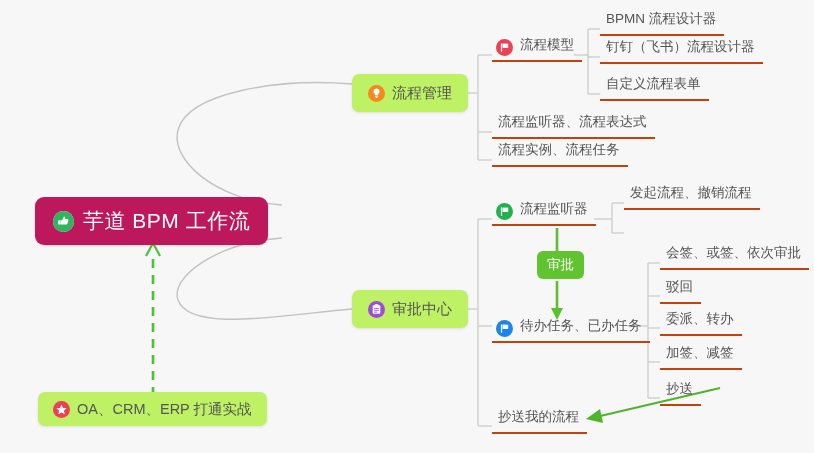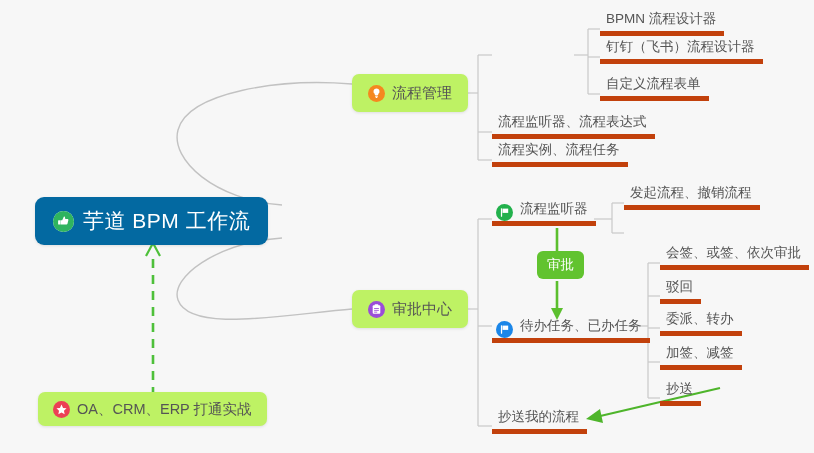--- a/index.html
+++ b/index.html
@@ -28,21 +28,21 @@
   .node {
     position: absolute;
     box-sizing: border-box;
     display: flex;
     align-items: center;
     white-space: nowrap;
   }
 
   
   .root {
-    background: #0369a1;
+    background: #be185d;
     border-radius: 9px;
     padding: 0 18px;
     height: 48px;
     box-shadow: 0 1px 3px rgba(0,0,0,0.10);
   }
   .root .label {
     color: #ffffff;
     font-size: 21px;
     letter-spacing: 0.5px;
   }
@@ -62,24 +62,23 @@
   .card-lg {
     height: 38px;
     padding: 0 16px;
   }
   .card-lg .label {
     font-size: 15px;
   }
 
   
   .plain {
-    border-bottom: 5px solid #c2410c;
+    border-bottom: 2px solid #c2410c;
     height: 28px;
     padding: 0 8px 0 6px;
-    align-items: flex-end;
   }
   .plain .label {
     color: #555555;
     font-size: 13.5px;
     line-height: 16px;
     padding-bottom: 4px;
   }
   .plain.with-icon {
     padding-left: 4px;
   }
@@ -200,20 +199,30 @@
       <svg width="17" height="17" viewBox="0 0 17 17">
         <circle cx="8.5" cy="8.5" r="8.5" fill="#f5881f"></circle>
         <path d="M8.5 3.4a3 3 0 0 0-1.7 5.5v1.1h3.4V8.9A3 3 0 0 0 8.5 3.4z" fill="#ffffff"></path>
         <rect x="7.1" y="10.6" width="2.8" height="1.05" rx="0.5" fill="#ffffff"></rect>
         <rect x="7.5" y="12.1" width="2" height="0.9" rx="0.45" fill="#ffffff"></rect>
       </svg>
     </span>
     <span class="label">流程管理</span>
   </div>
 
+  <div class="node plain with-icon" style="left:492px; top:34px;">
+    <span class="icn">
+      <svg width="17" height="17" viewBox="0 0 17 17">
+        <circle cx="8.5" cy="8.5" r="8.5" fill="#ec4055"></circle>
+        <rect x="4.9" y="4.2" width="1.25" height="8.6" rx="0.5" fill="#ffffff"></rect>
+        <path d="M6.5 4.6h5.7v4.3H6.5z" fill="#ffffff"></path>
+      </svg>
+    </span>
+    <span class="label">流程模型</span>
+  </div>
 
   <div class="node plain" style="left:600px; top:8px;">
     <span class="label">BPMN 流程设计器</span>
   </div>
   <div class="node plain" style="left:600px; top:36px;">
     <span class="label">钉钉（飞书）流程设计器</span>
   </div>
   <div class="node plain" style="left:600px; top:73px;">
     <span class="label">自定义流程表单</span>
   </div>

